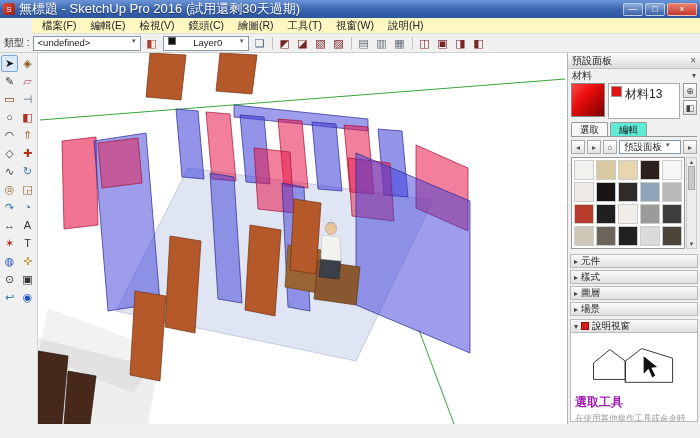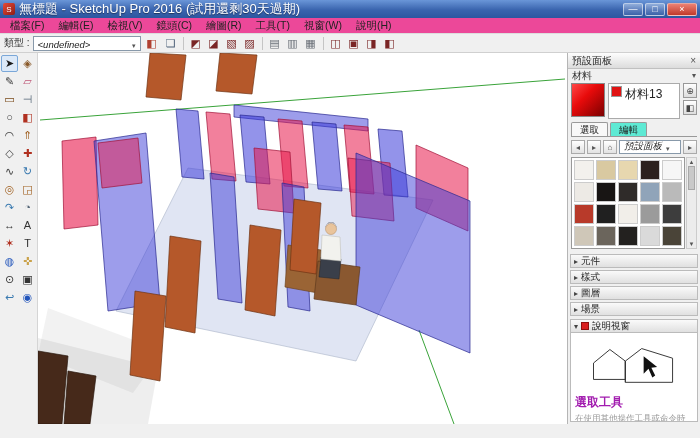--- a/index.html
+++ b/index.html
@@ -9,27 +9,27 @@
 
   
   .titlebar { height:18px; background:linear-gradient(#6a96d8,#3a64ae 55%,#2d56a0); display:flex; align-items:center; padding:0 3px; gap:4px; color:#fff; }
   .app-icon { width:12px; height:12px; border-radius:2px; background:linear-gradient(135deg,#e84a38,#8f1d14); display:flex; align-items:center; justify-content:center; font-size:8px; color:#fff; flex:0 0 auto; }
   .title-text { flex:1; font-size:13px; white-space:nowrap; overflow:hidden; text-shadow:0 1px 1px rgba(0,0,0,.45); }
   .win-btns { display:flex; gap:2px; }
   .win-btn { width:20px; height:13px; display:flex; align-items:center; justify-content:center; font-size:9px; line-height:1; color:#fff; border:1px solid rgba(255,255,255,.55); border-radius:2px; background:linear-gradient(rgba(255,255,255,.35),rgba(255,255,255,.05)); }
   .win-btn.close { width:30px; background:linear-gradient(#ec8173,#c0392b); }
 
   
-  .menubar { height:16px; background:#ec4899; border-bottom:1px solid #dddddd; display:flex; align-items:center; padding:0 3px; font-size:10.5px; }
+  .menubar { height:16px; background:#fef9c3; border-bottom:1px solid #dddddd; display:flex; align-items:center; padding:0 3px; font-size:10.5px;margin-left:32px; }
   .menu-item { padding:0 7px; }
 
   
   .toolbar { height:19px; background:#f0f0f0; border-bottom:1px solid #d0d0d0; display:flex; align-items:center; padding:0 4px; gap:3px; font-size:10px; }
   .tb-label { color:#333; }
-  .combo { background:#fff; border:1px solid #8899aa; height:15px; display:flex; align-items:flex-end; gap:4px; padding:0 4px; font-size:9.5px; min-width:0;font-style:italic; }
+  .combo { background:#fff; border:1px solid #8899aa; height:15px; display:flex; align-items:flex-start; gap:4px; padding:0 4px; font-size:9.5px; min-width:0; }
   .combo .caret { font-size:7px; color:#555; }
   .combo.type { width:108px; justify-content:space-between; }
   .combo.layer { width:86px; justify-content:space-between; }
   .layer-chip { width:8px; height:8px; background:#111; border:1px solid #666; flex:0 0 auto; }
   .tb-icon { width:16px; height:16px; display:flex; align-items:center; justify-content:center; font-size:11px; line-height:1; }
   .tb-sep { width:1px; height:13px; background:#c5c5c5; margin:0 2px; }
   #tb-icons { display:flex; align-items:center; gap:2px; }
 
   
   .main { display:flex; height:371px; }
@@ -115,20 +115,25 @@
       <span class="menu-item">說明(H)</span>
     </div>
 
   <div class="toolbar">
     <span class="tb-label">類型 :</span>
     <div class="combo type">
       <span>&lt;undefined&gt;</span>
       <span class="caret">▾</span>
     </div>
     <div class="tb-icon" style="color: rgb(176, 64, 48);">◧</div>
+    <div class="combo layer">
+      <span class="layer-chip"></span>
+      <span>Layer0</span>
+      <span class="caret">▾</span>
+    </div>
     <div id="tb-icons">
         <div class="tb-icon" style="color: rgb(80, 98, 122);">❏</div>
         <div class="tb-sep"></div>
         <div class="tb-icon" style="color: rgb(122, 37, 37);">◩</div>
         <div class="tb-icon" style="color: rgb(122, 37, 37);">◪</div>
         <div class="tb-icon" style="color: rgb(122, 37, 37);">▧</div>
         <div class="tb-icon" style="color: rgb(122, 37, 37);">▨</div>
         <div class="tb-sep"></div>
         <div class="tb-icon" style="color: rgb(106, 112, 120);">▤</div>
         <div class="tb-icon" style="color: rgb(106, 112, 120);">▥</div>

